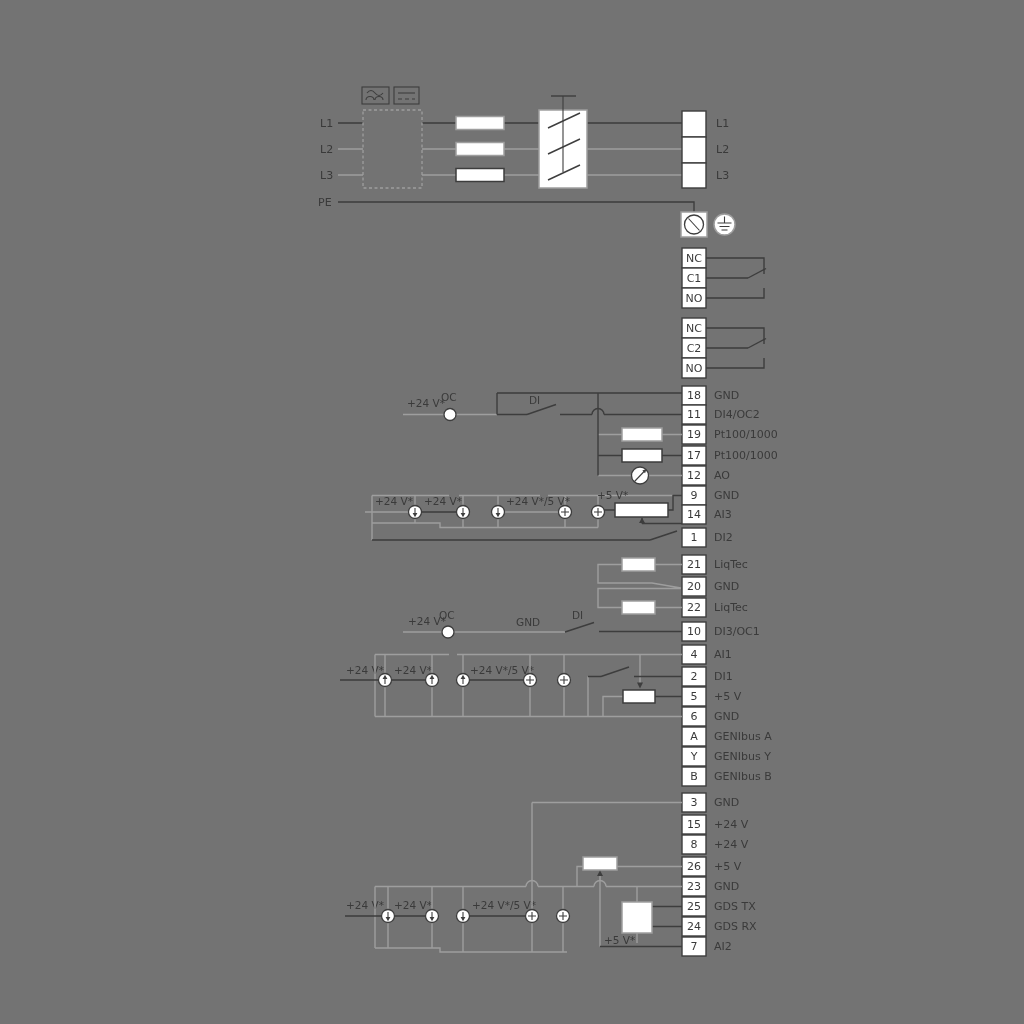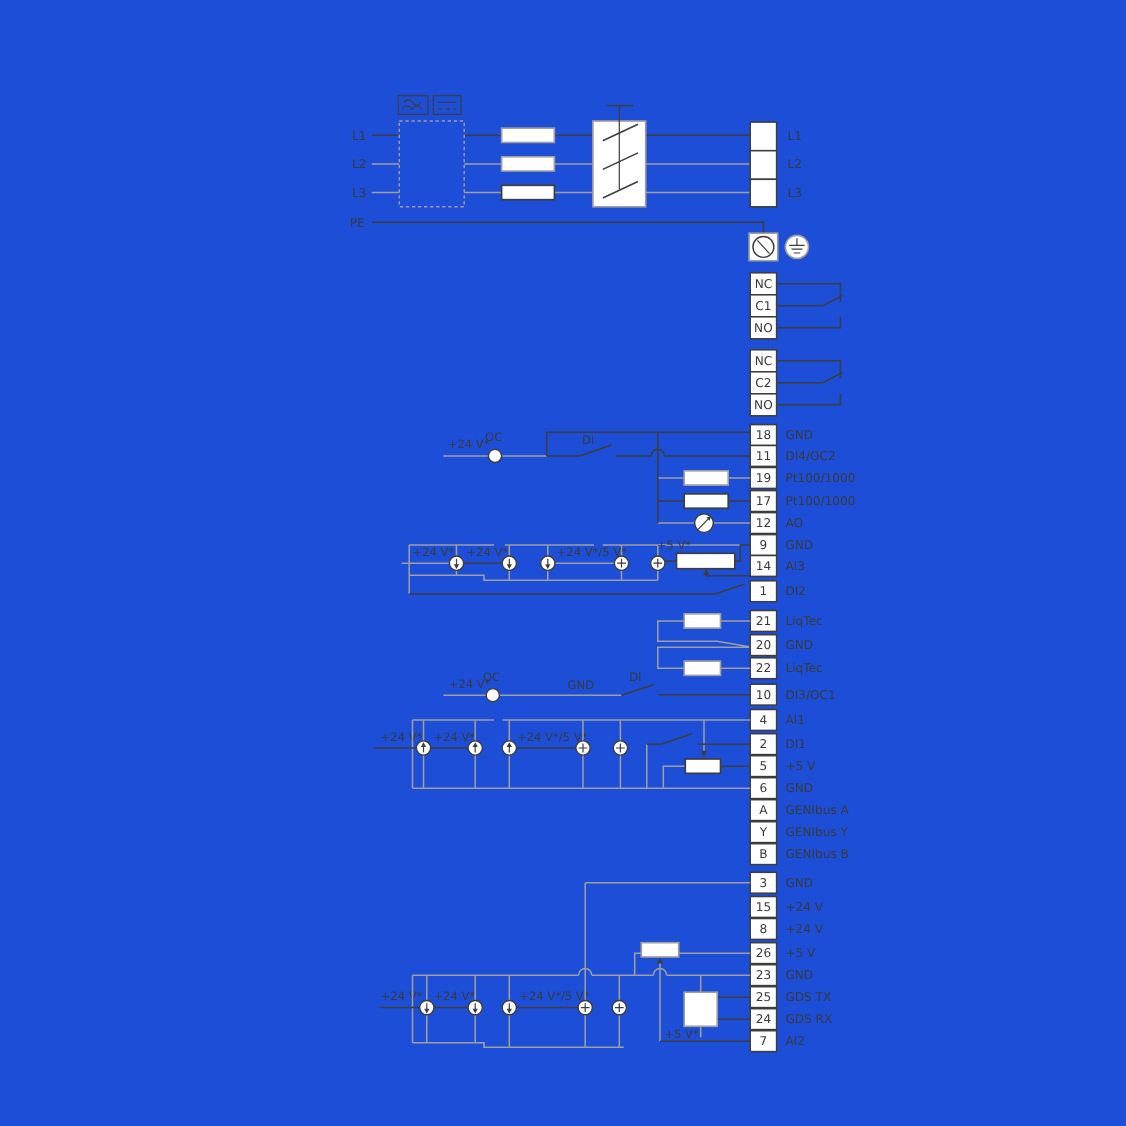--- a/index.html
+++ b/index.html
@@ -1,16 +1,16 @@
 <!DOCTYPE html>
 <html><head>
 <meta charset="utf-8">
 <style>
   html,body{margin:0;padding:0;background:#ffffff;}
-  .page{width:1024px;height:1024px;background:#1d4ed8;position:relative;overflow:hidden;}
+  .page{width:1024px;height:1024px;background:#737373;position:relative;overflow:hidden;}
   svg text{font-family:"DejaVu Sans","Liberation Sans",sans-serif;fill:#3a3a3a;}
   .t11{font-size:11px;}
   .t10{font-size:10.5px;}
   .num{text-anchor:middle;}
   .w{stroke:#9e9e9e;stroke-width:1.4;fill:none;}
   .d{stroke:#3d3d3d;stroke-width:1.4;fill:none;}
   .thin{stroke:#3d3d3d;stroke-width:1.1;fill:none;}
   .cell{fill:#ffffff;stroke:#3d3d3d;stroke-width:1.4;}
   .compg{fill:#ffffff;stroke:#9e9e9e;stroke-width:1.5;}
   .compd{fill:#ffffff;stroke:#3d3d3d;stroke-width:1.5;}

